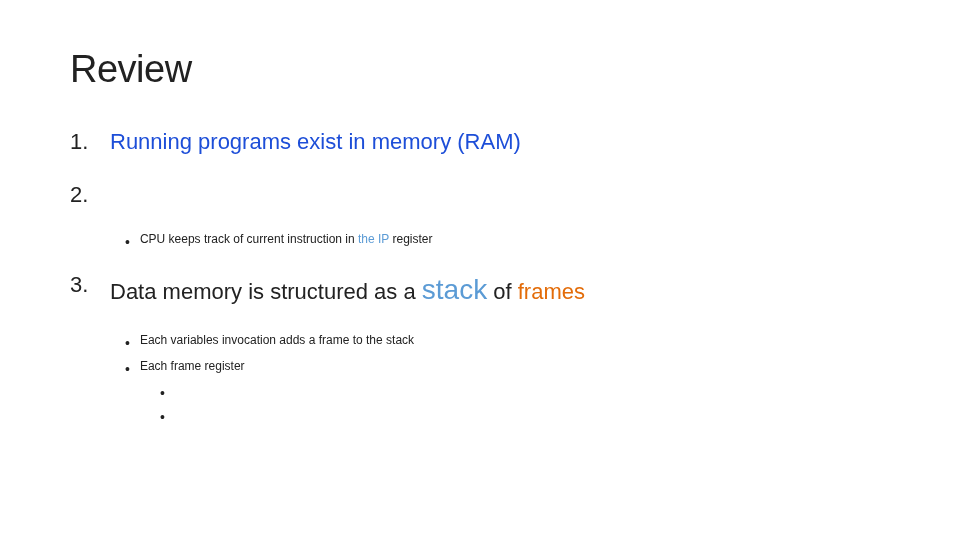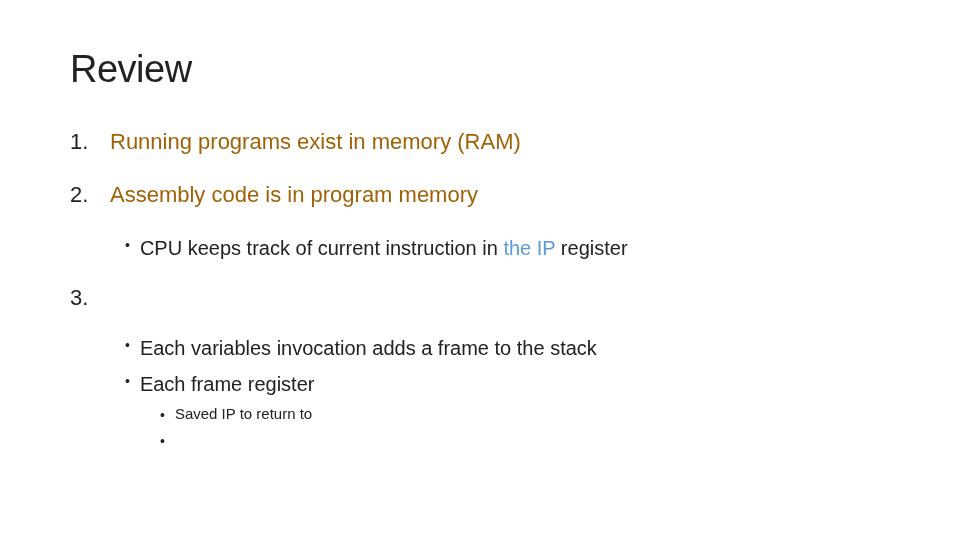--- a/index.html
+++ b/index.html
@@ -48,21 +48,21 @@
       font-size: 22px;
       font-weight: 300;
       color: #222222;
       min-width: 40px;
       padding-top: 2px;
     }
 
     .list-text {
       font-size: 22px;
       font-weight: 300;
-      color: #a16207;
+      color: #1d4ed8;
       line-height: 1.4;
     }
 
     .list-item-block {
       margin-bottom: 20px;
     }
 
     .sub-bullet {
       display: flex;
       align-items: flex-start;
@@ -71,21 +71,21 @@
     }
 
     .bullet-dot {
       font-size: 14px;
       color: #222222;
       margin-right: 10px;
       margin-top: 4px;
     }
 
     .sub-text {
-      font-size: 20px;
+      font-size: 12px;
       font-weight: 300;
       color: #222222;
       line-height: 1.5;
     }
 
     .sub-sub-bullet {
       display: flex;
       align-items: flex-start;
       margin-left: 90px;
       margin-top: 4px;
@@ -128,43 +128,42 @@
   <div class="content">
 
     <div class="list-item-main">
       <span class="list-number">1.</span>
       <span class="list-text">Running programs exist in memory (RAM)</span>
     </div>
 
     <div class="list-item-block">
       <div class="list-item-main">
         <span class="list-number">2.</span>
-        <span class="list-text">Assembly code is in program memory</span>
       </div>
       <div class="sub-bullet">
         <span class="bullet-dot">•</span>
         <span class="sub-text">CPU keeps track of current instruction in <span class="highlight-blue">the</span> <span class="highlight-blue">IP</span> register</span>
       </div>
     </div>
 
     <div class="list-item-block">
       <div class="list-item-main">
         <span class="list-number">3.</span>
+        <span class="item3-text">Data memory is structured as a <span class="stack-word">stack</span> of <span class="frames-word">frames</span></span>
       </div>
       <div class="sub-bullet">
         <span class="bullet-dot">•</span>
         <span class="sub-text">Each variables invocation adds a frame to the stack</span>
       </div>
       <div class="sub-bullet">
         <span class="bullet-dot">•</span>
         <span class="sub-text">Each frame register</span>
       </div>
       <div class="sub-sub-bullet">
         <span class="bullet-dot">•</span>
-        <span class="sub-sub-text">Saved IP to return to</span>
       </div>
       <div class="sub-sub-bullet">
         <span class="bullet-dot">•</span>
       </div>
     </div>
 
   </div>
 </div>
 
 </body></html>

